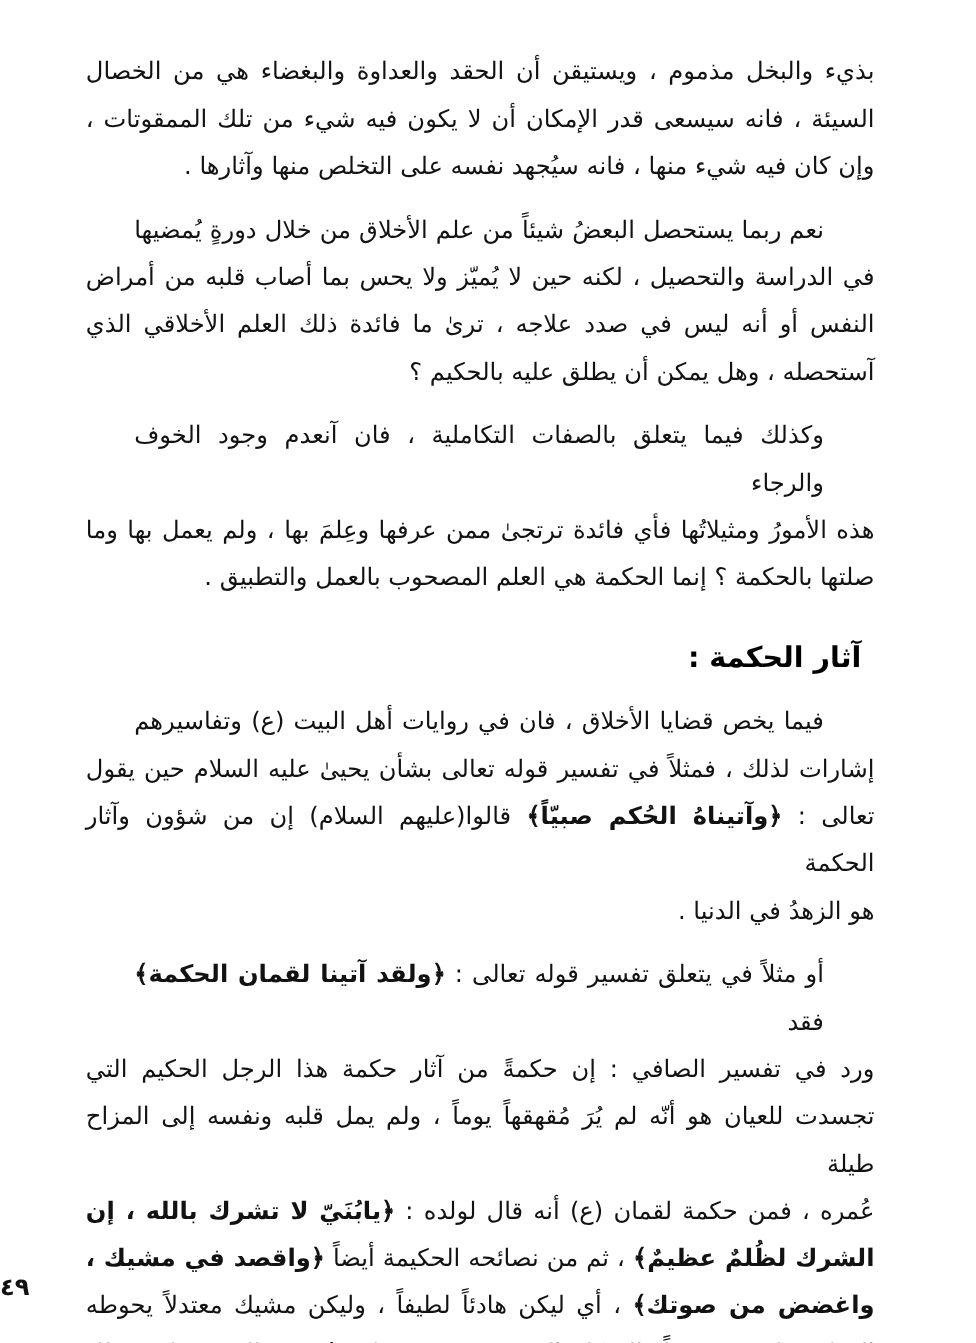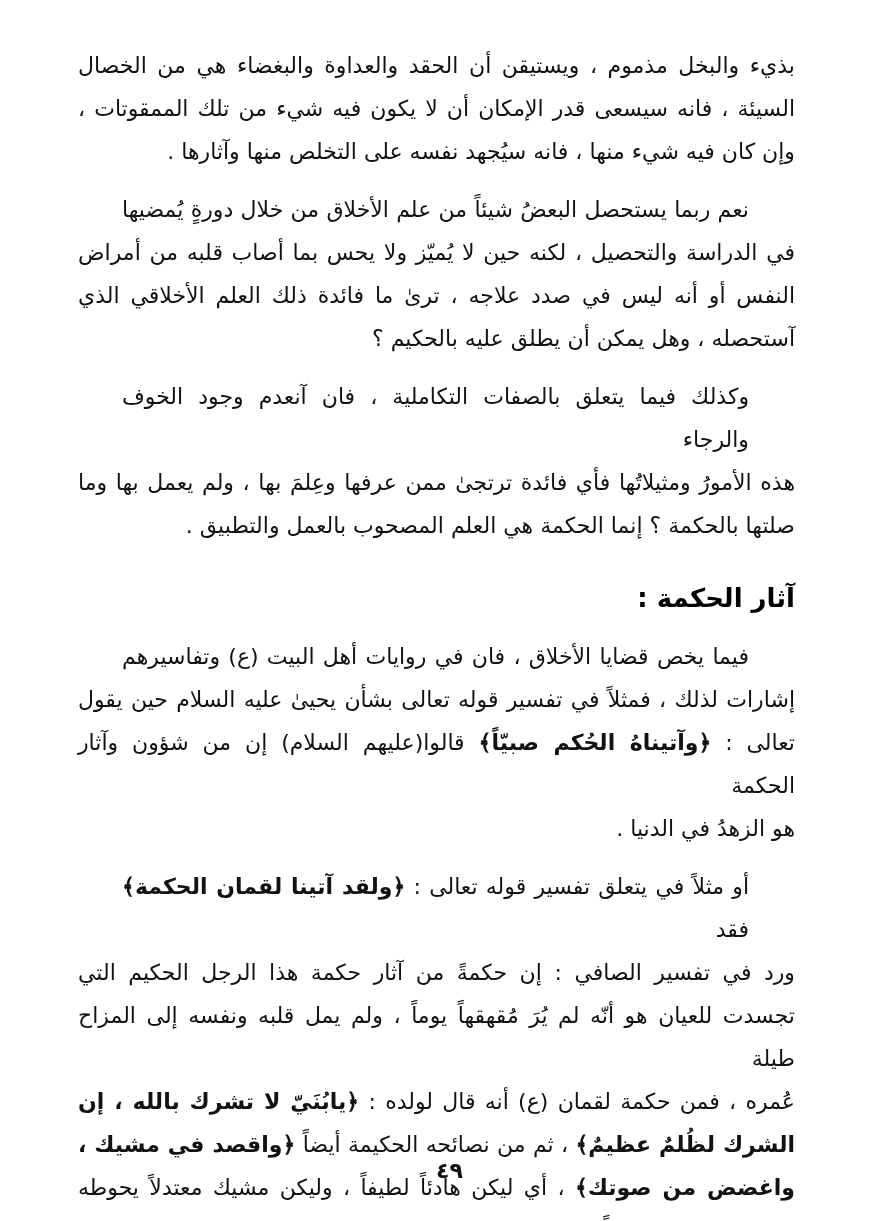--- a/index.html
+++ b/index.html
@@ -42,29 +42,29 @@
     margin-left: 44px;
   }
   .b {
     font-weight: 700;
   }
   .heading {
     font-size: 26px;
     font-weight: 700;
     color: #000000;
     line-height: 46px;
-    margin: 28px 0 14px 0;
+    margin: 28px 12px 14px 0;
     text-align: right;
   }
   .page-number {
     position: absolute;
     bottom: 38px;
-    left: 12px;
+    left: 0;
     right: 0;
-    text-align: center;
+    text-align: left;
     font-size: 22px;
     font-weight: 700;
     color: #121212;
   }
 </style>
 </head>
 <body>
 
 <div class="page">
   <div class="text-column">

